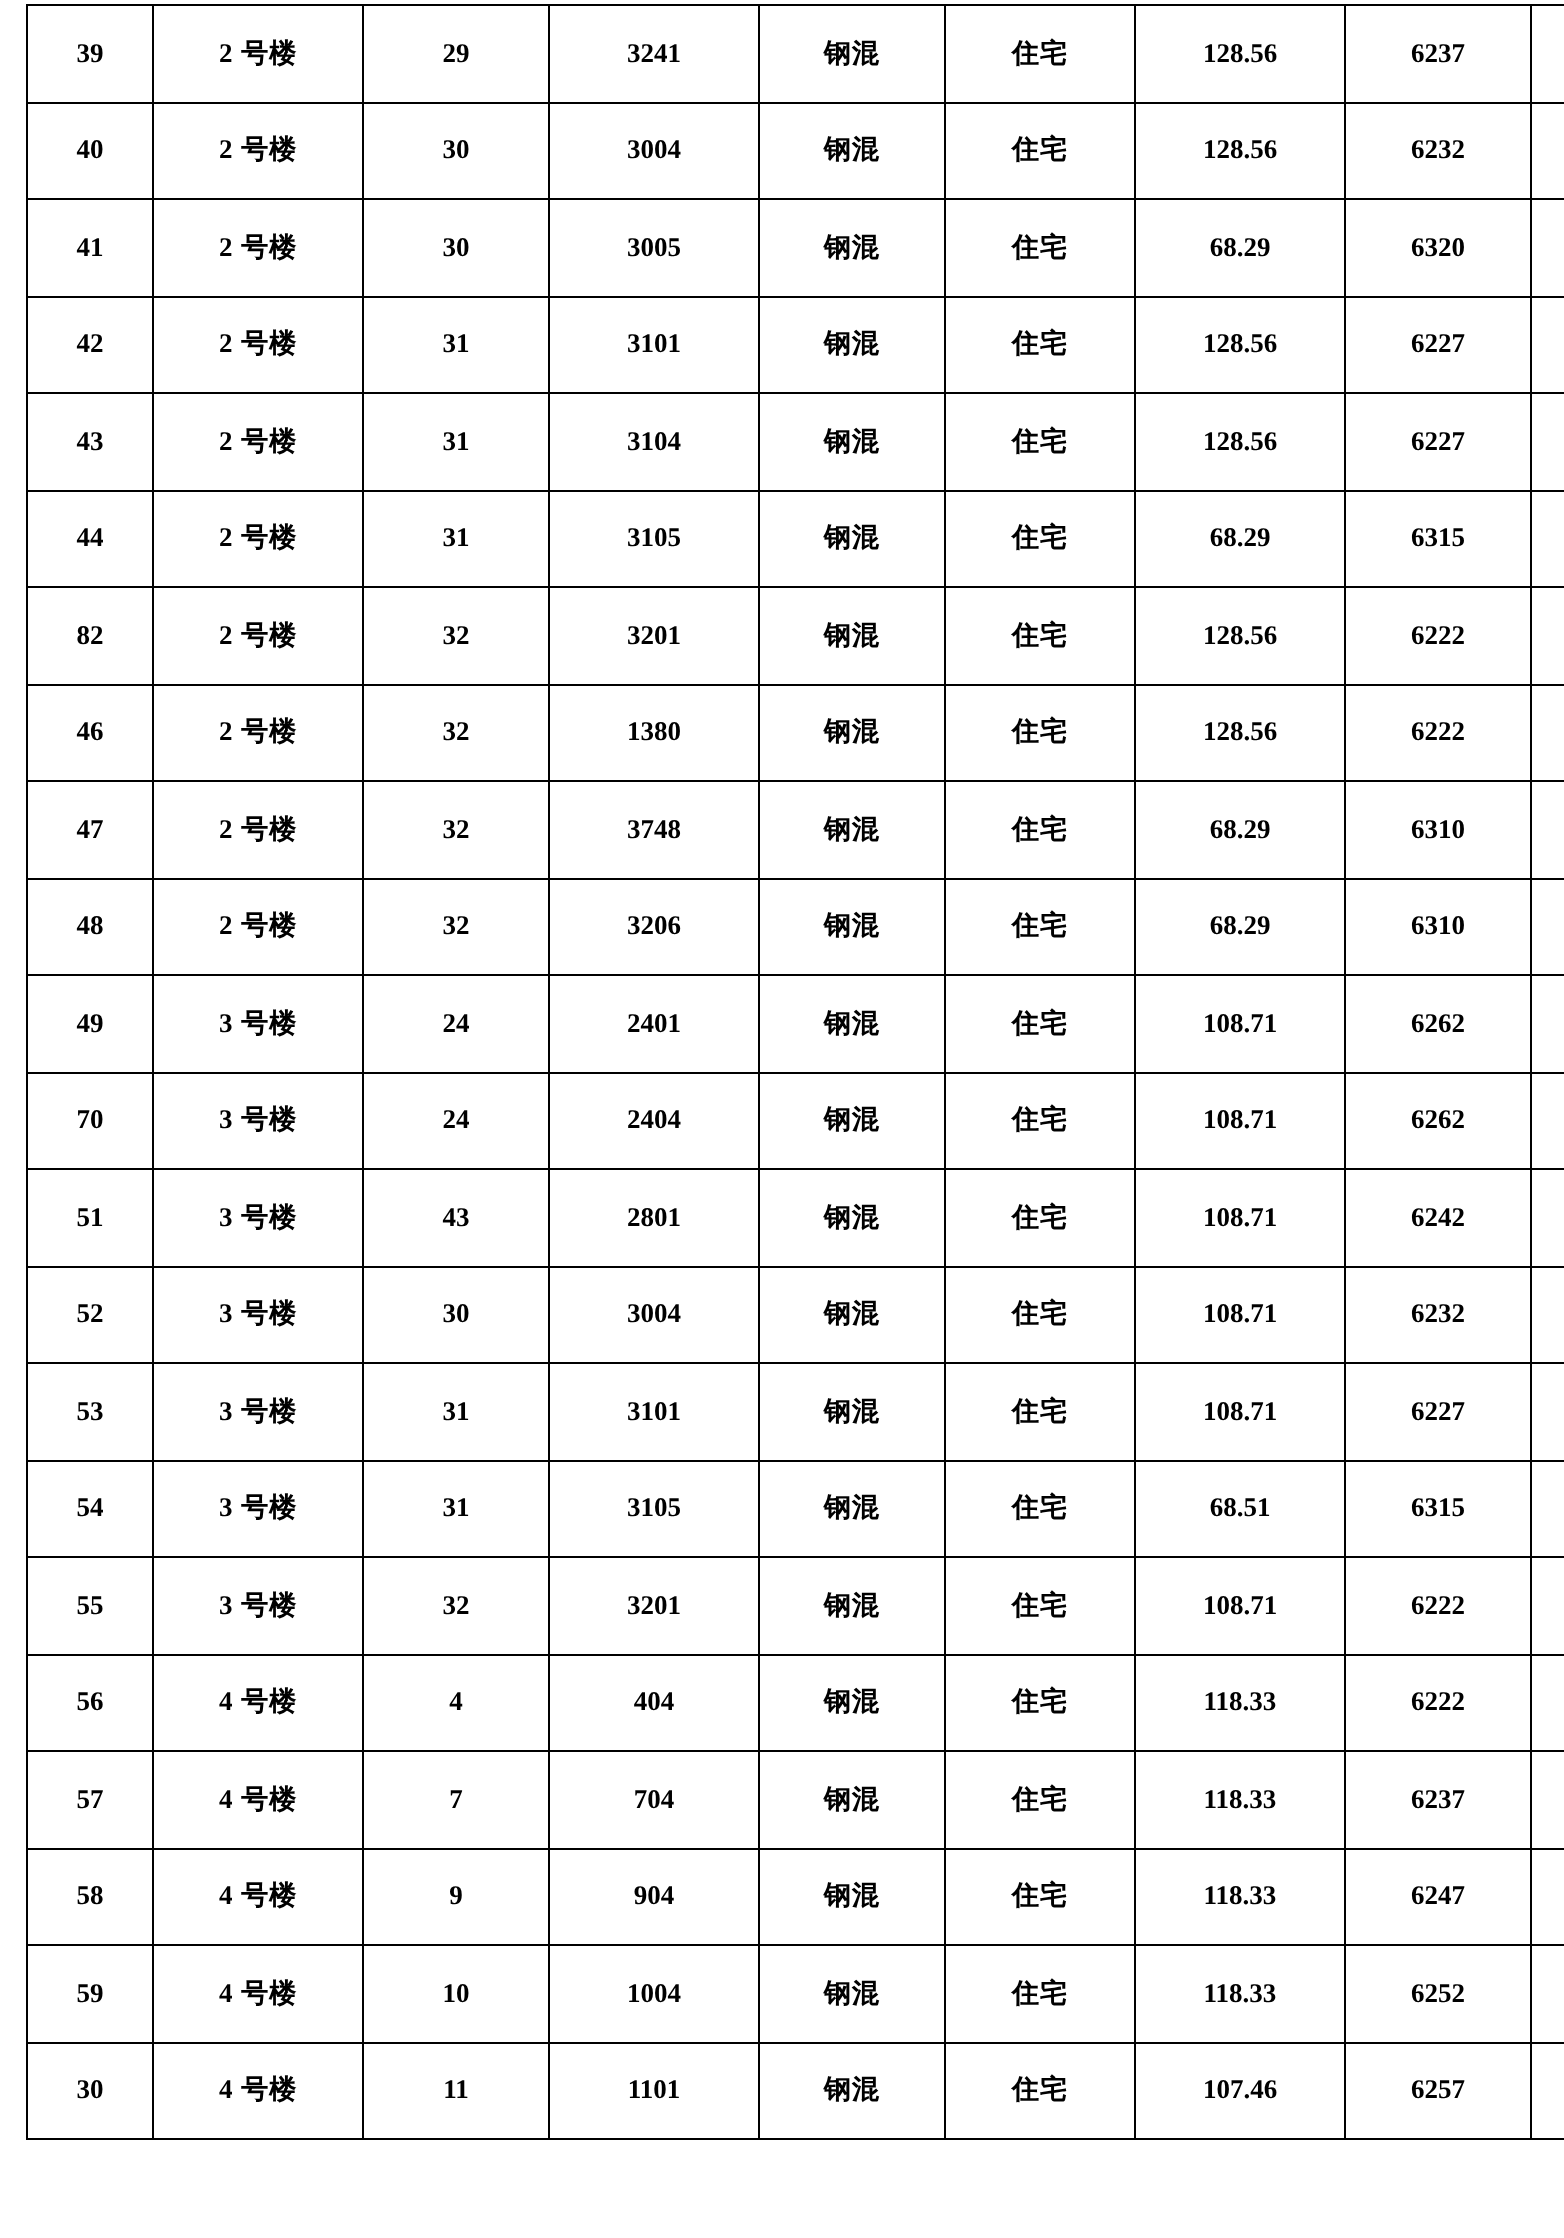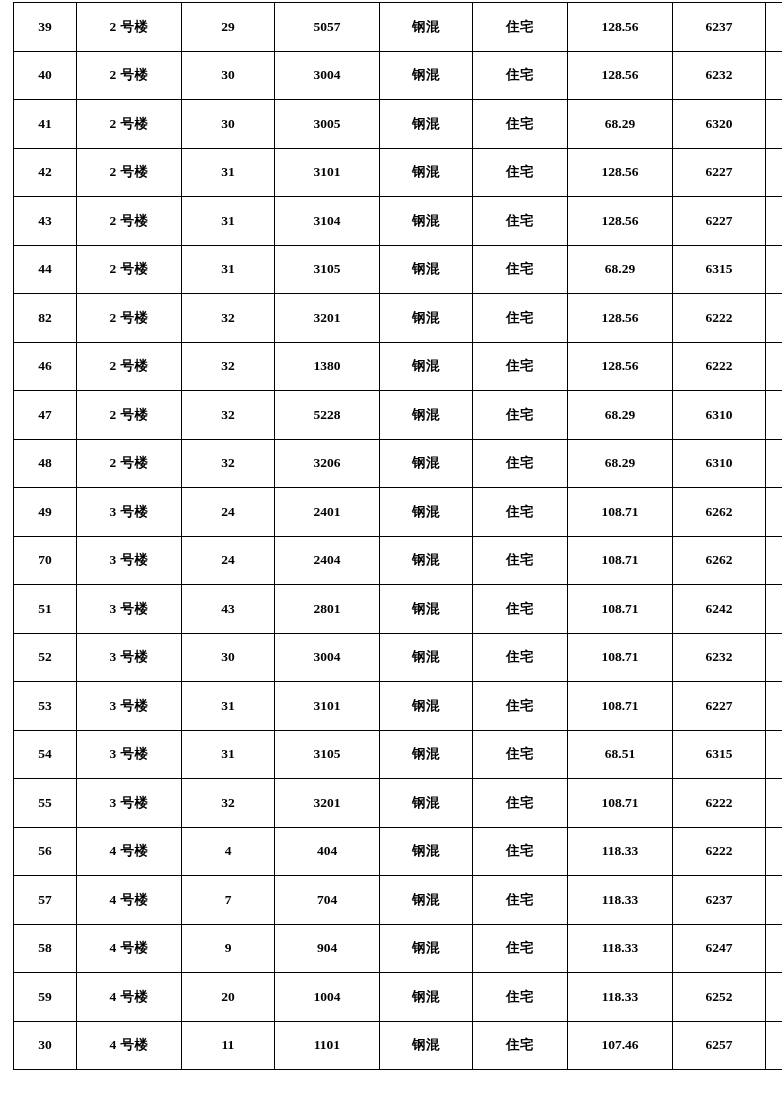--- a/index.html
+++ b/index.html
@@ -55,21 +55,21 @@
 </head>
 <body>
 
 <div class="page">
   <table class="data-table">
     <tbody>
         <tr>
           <td class="c0">39</td>
           <td class="c1 cjk">2 号楼</td>
           <td class="c2">29</td>
-          <td class="c3">5057</td>
+          <td class="c3">3241</td>
           <td class="c4 cjk">钢混</td>
           <td class="c5 cjk">住宅</td>
           <td class="c6">128.56</td>
           <td class="c7">6237</td>
           <td class="c8">5</td>
         </tr>
         <tr>
           <td class="c0">40</td>
           <td class="c1 cjk">2 号楼</td>
           <td class="c2">30</td>
@@ -143,21 +143,21 @@
           <td class="c4 cjk">钢混</td>
           <td class="c5 cjk">住宅</td>
           <td class="c6">128.56</td>
           <td class="c7">6222</td>
           <td class="c8">5</td>
         </tr>
         <tr>
           <td class="c0">47</td>
           <td class="c1 cjk">2 号楼</td>
           <td class="c2">32</td>
-          <td class="c3">5228</td>
+          <td class="c3">3748</td>
           <td class="c4 cjk">钢混</td>
           <td class="c5 cjk">住宅</td>
           <td class="c6">68.29</td>
           <td class="c7">6310</td>
           <td class="c8">5</td>
         </tr>
         <tr>
           <td class="c0">48</td>
           <td class="c1 cjk">2 号楼</td>
           <td class="c2">32</td>
@@ -274,21 +274,21 @@
           <td class="c3">904</td>
           <td class="c4 cjk">钢混</td>
           <td class="c5 cjk">住宅</td>
           <td class="c6">118.33</td>
           <td class="c7">6247</td>
           <td class="c8">5</td>
         </tr>
         <tr>
           <td class="c0">59</td>
           <td class="c1 cjk">4 号楼</td>
-          <td class="c2">20</td>
+          <td class="c2">10</td>
           <td class="c3">1004</td>
           <td class="c4 cjk">钢混</td>
           <td class="c5 cjk">住宅</td>
           <td class="c6">118.33</td>
           <td class="c7">6252</td>
           <td class="c8">5</td>
         </tr>
         <tr>
           <td class="c0">30</td>
           <td class="c1 cjk">4 号楼</td>

